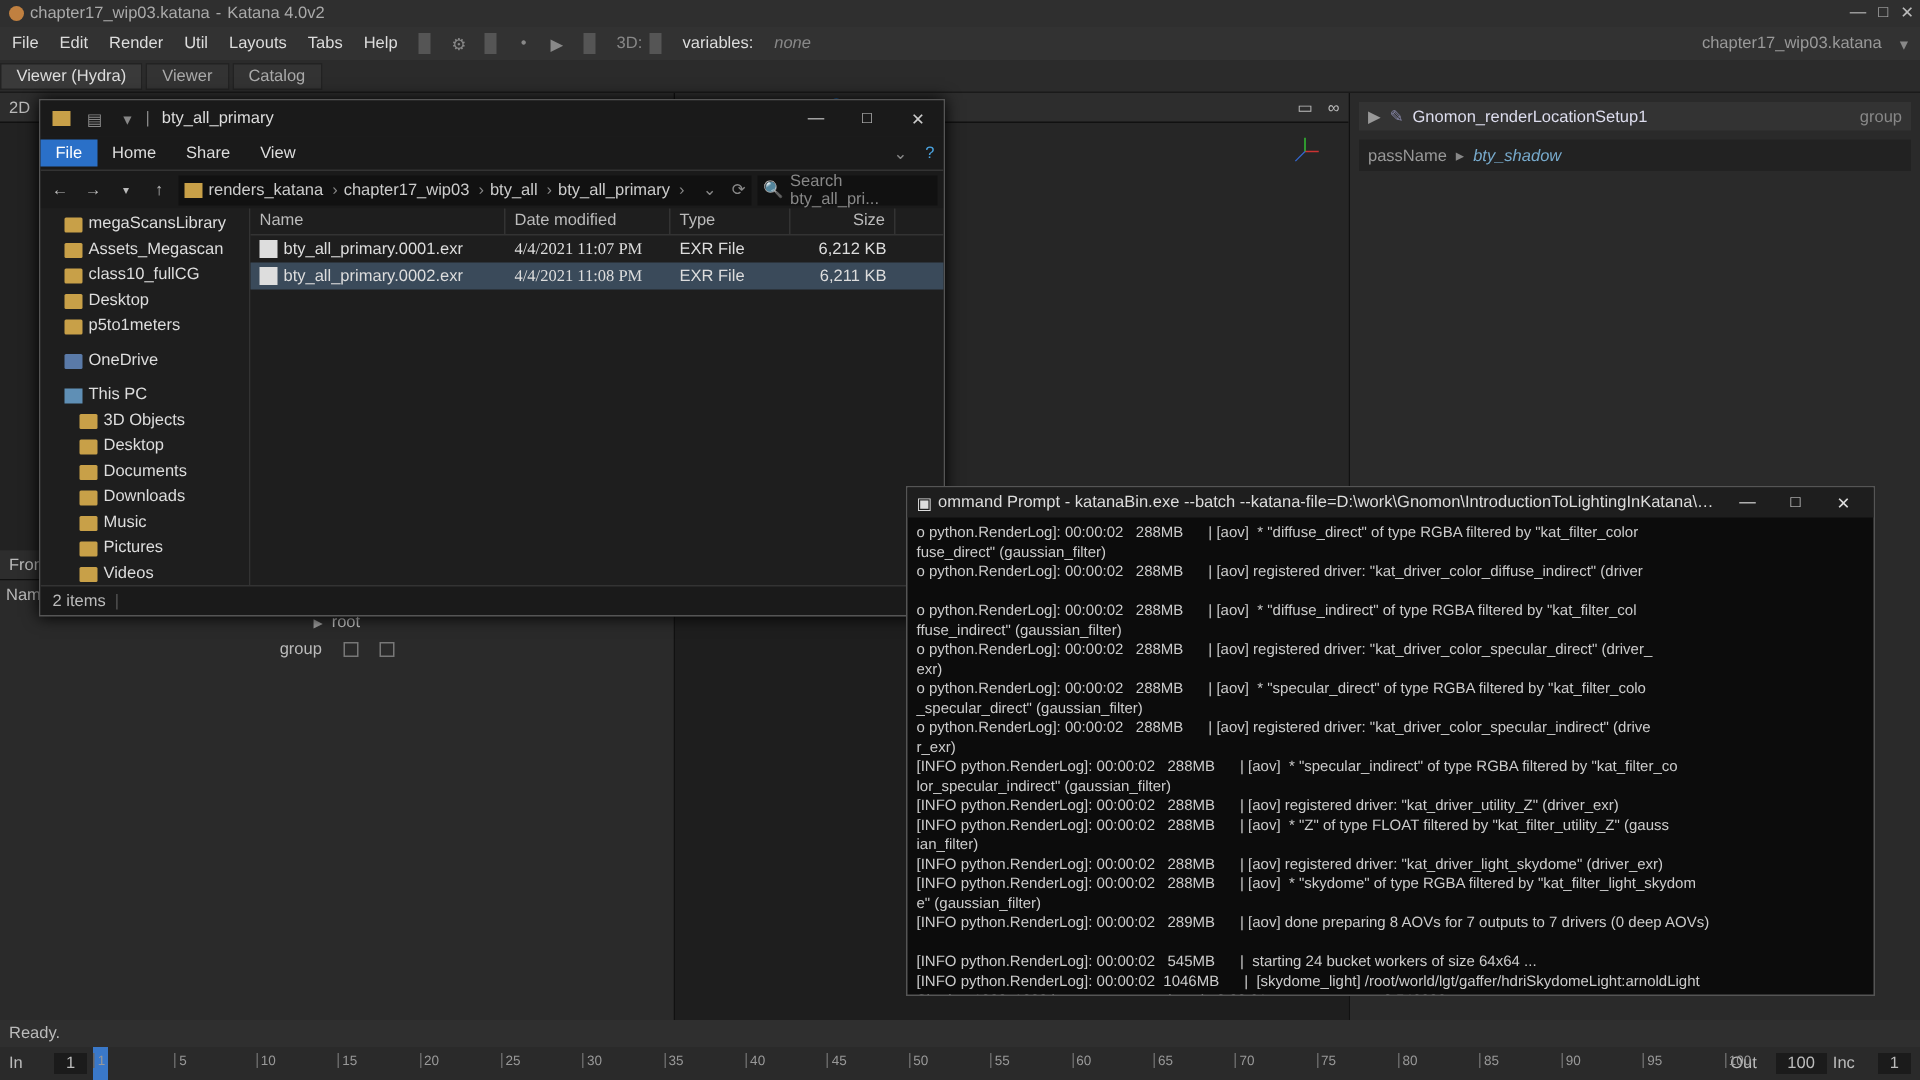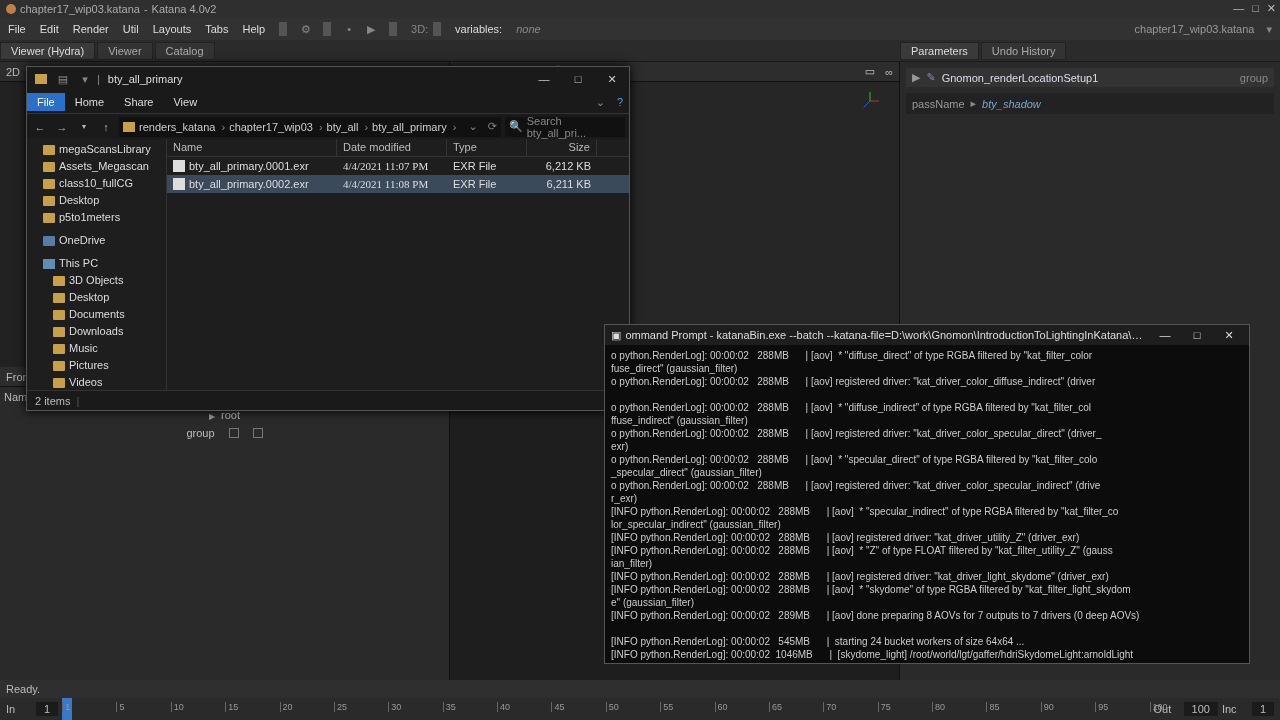--- a/index.html
+++ b/index.html
@@ -149,24 +149,20 @@
     <span style="color:#888;">▾</span>
   </div>
 </div>
 
 <div class="tabrow">
   <div style="flex:1; display:flex;">
     <div class="tab active">Viewer (Hydra)</div>
     <div class="tab">Viewer</div>
     <div class="tab">Catalog</div>
   </div>
-  <div style="width:380px; display:flex;">
-    <div class="tab active">Parameters</div>
-    <div class="tab">Undo History</div>
-  </div>
 </div>
 
 <div class="workspace">
 
   <div class="leftcol">
     <div class="panel-head" style="gap:6px;">
       <span>2D</span>
       <span>ROI Off</span>
       <span>Multi</span>
     </div>

